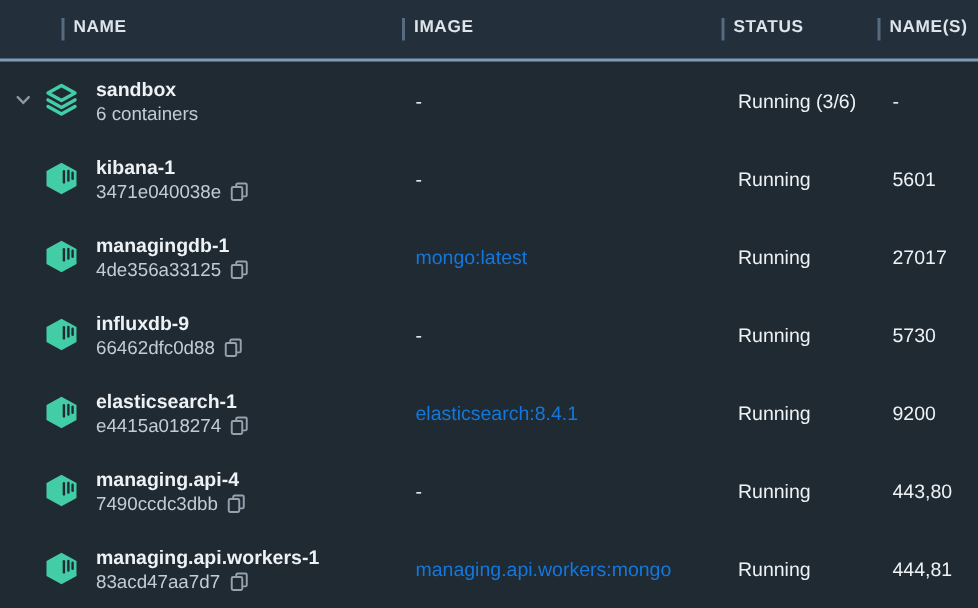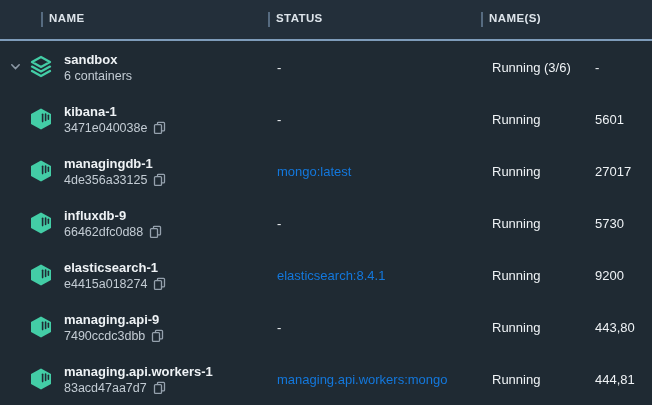--- a/index.html
+++ b/index.html
@@ -61,20 +61,24 @@
 
 <div class="table">
 
   <div class="grid hdr">
     <div class="hcell first">
       <span class="bar"></span>
       <span class="hlabel">NAME</span>
     </div>
     <div class="hcell">
       <span class="bar"></span>
+      <span class="hlabel">IMAGE</span>
+    </div>
+    <div class="hcell">
+      <span class="bar"></span>
       <span class="hlabel">STATUS</span>
     </div>
     <div class="hcell">
       <span class="bar"></span>
       <span class="hlabel">NAME(S)</span>
     </div>
   </div>
 
   <div class="tbody">
   <div class="grid row compose">
@@ -283,21 +287,21 @@
             <g stroke="#1f2a33" stroke-width="1.6" stroke-linecap="round">
               <line x1="14.6" y1="8.2" x2="14.6" y2="15.6"></line>
               <line x1="17.6" y1="8.0" x2="17.6" y2="14.4"></line>
               <line x1="20.4" y1="9.2" x2="20.4" y2="13.2"></line>
             </g>
           </svg>
         </span>
 
       </span>
       <span class="name-block">
-        <span class="row-name">managing.api-9</span>
+        <span class="row-name">managing.api-4</span>
         <span class="row-sub">
           <span>7490ccdc3dbb</span>
           <span class="copy">
             <svg width="13" height="14" viewBox="0 0 13 14" fill="none" stroke="#95a1ad" stroke-width="1.3">
               <path d="M4.5 3.5 V2.2 a0.9 0.9 0 0 1 0.9 -0.9 h5.2 a0.9 0.9 0 0 1 0.9 0.9 v6.8 a0.9 0.9 0 0 1 -0.9 0.9 H8.8"></path>
               <rect x="1.5" y="3.7" width="7" height="8.6" rx="0.9"></rect>
             </svg>
           </span>
         </span>
       </span>

